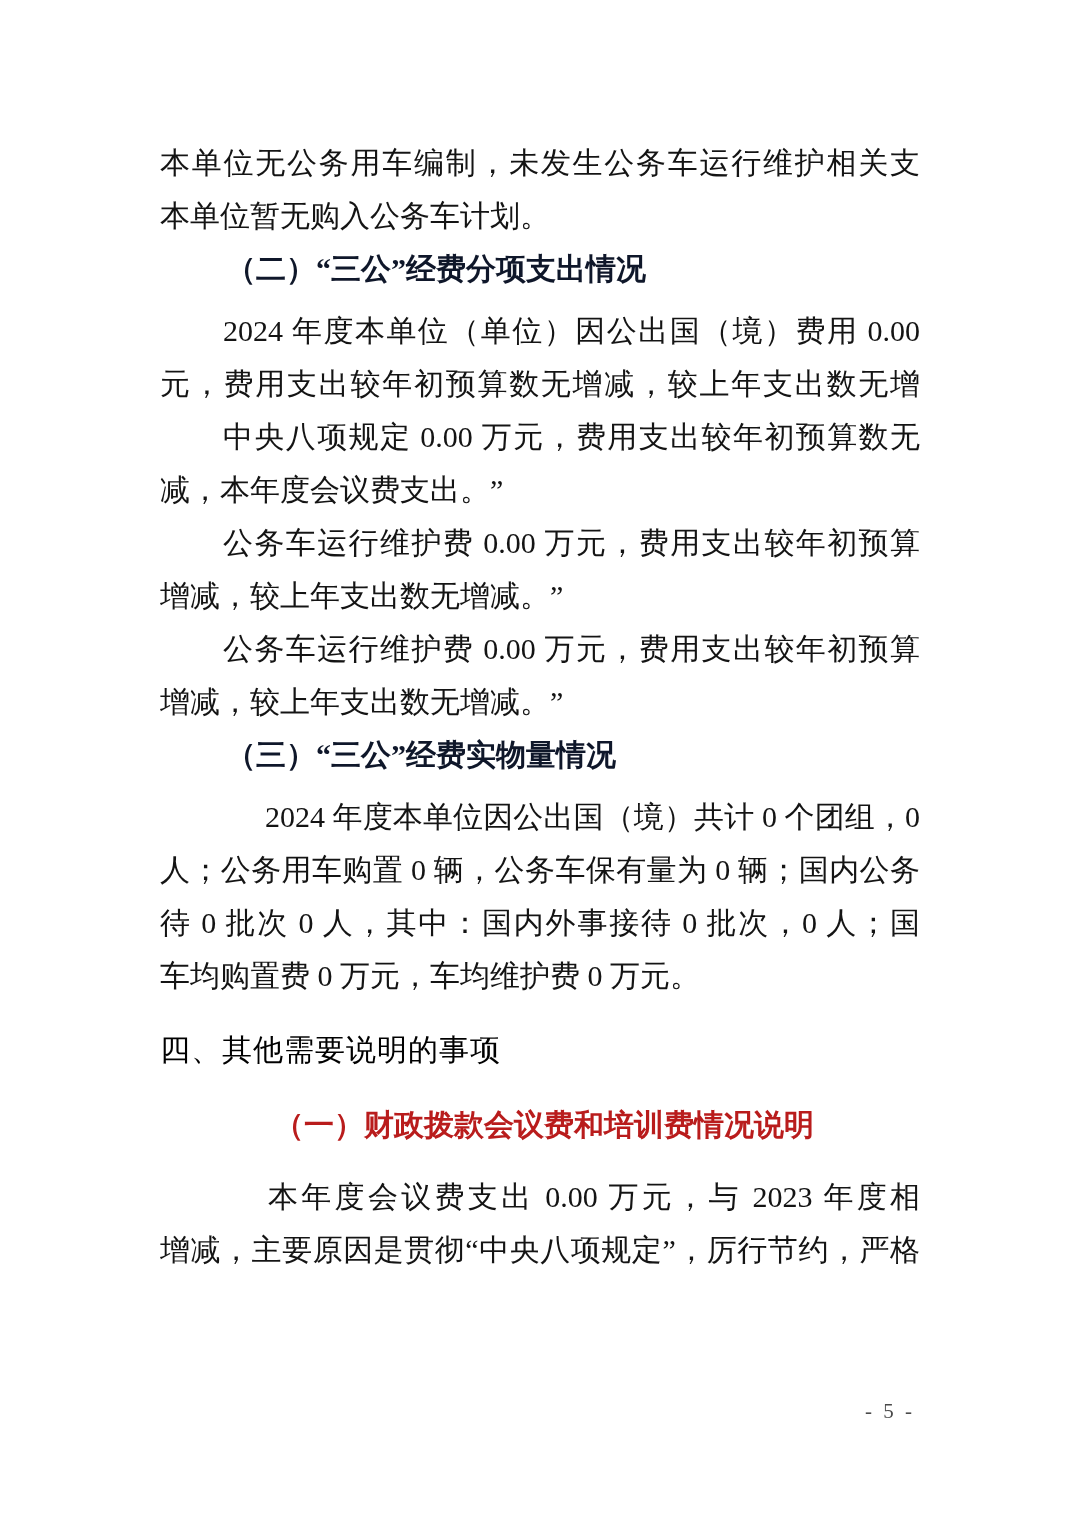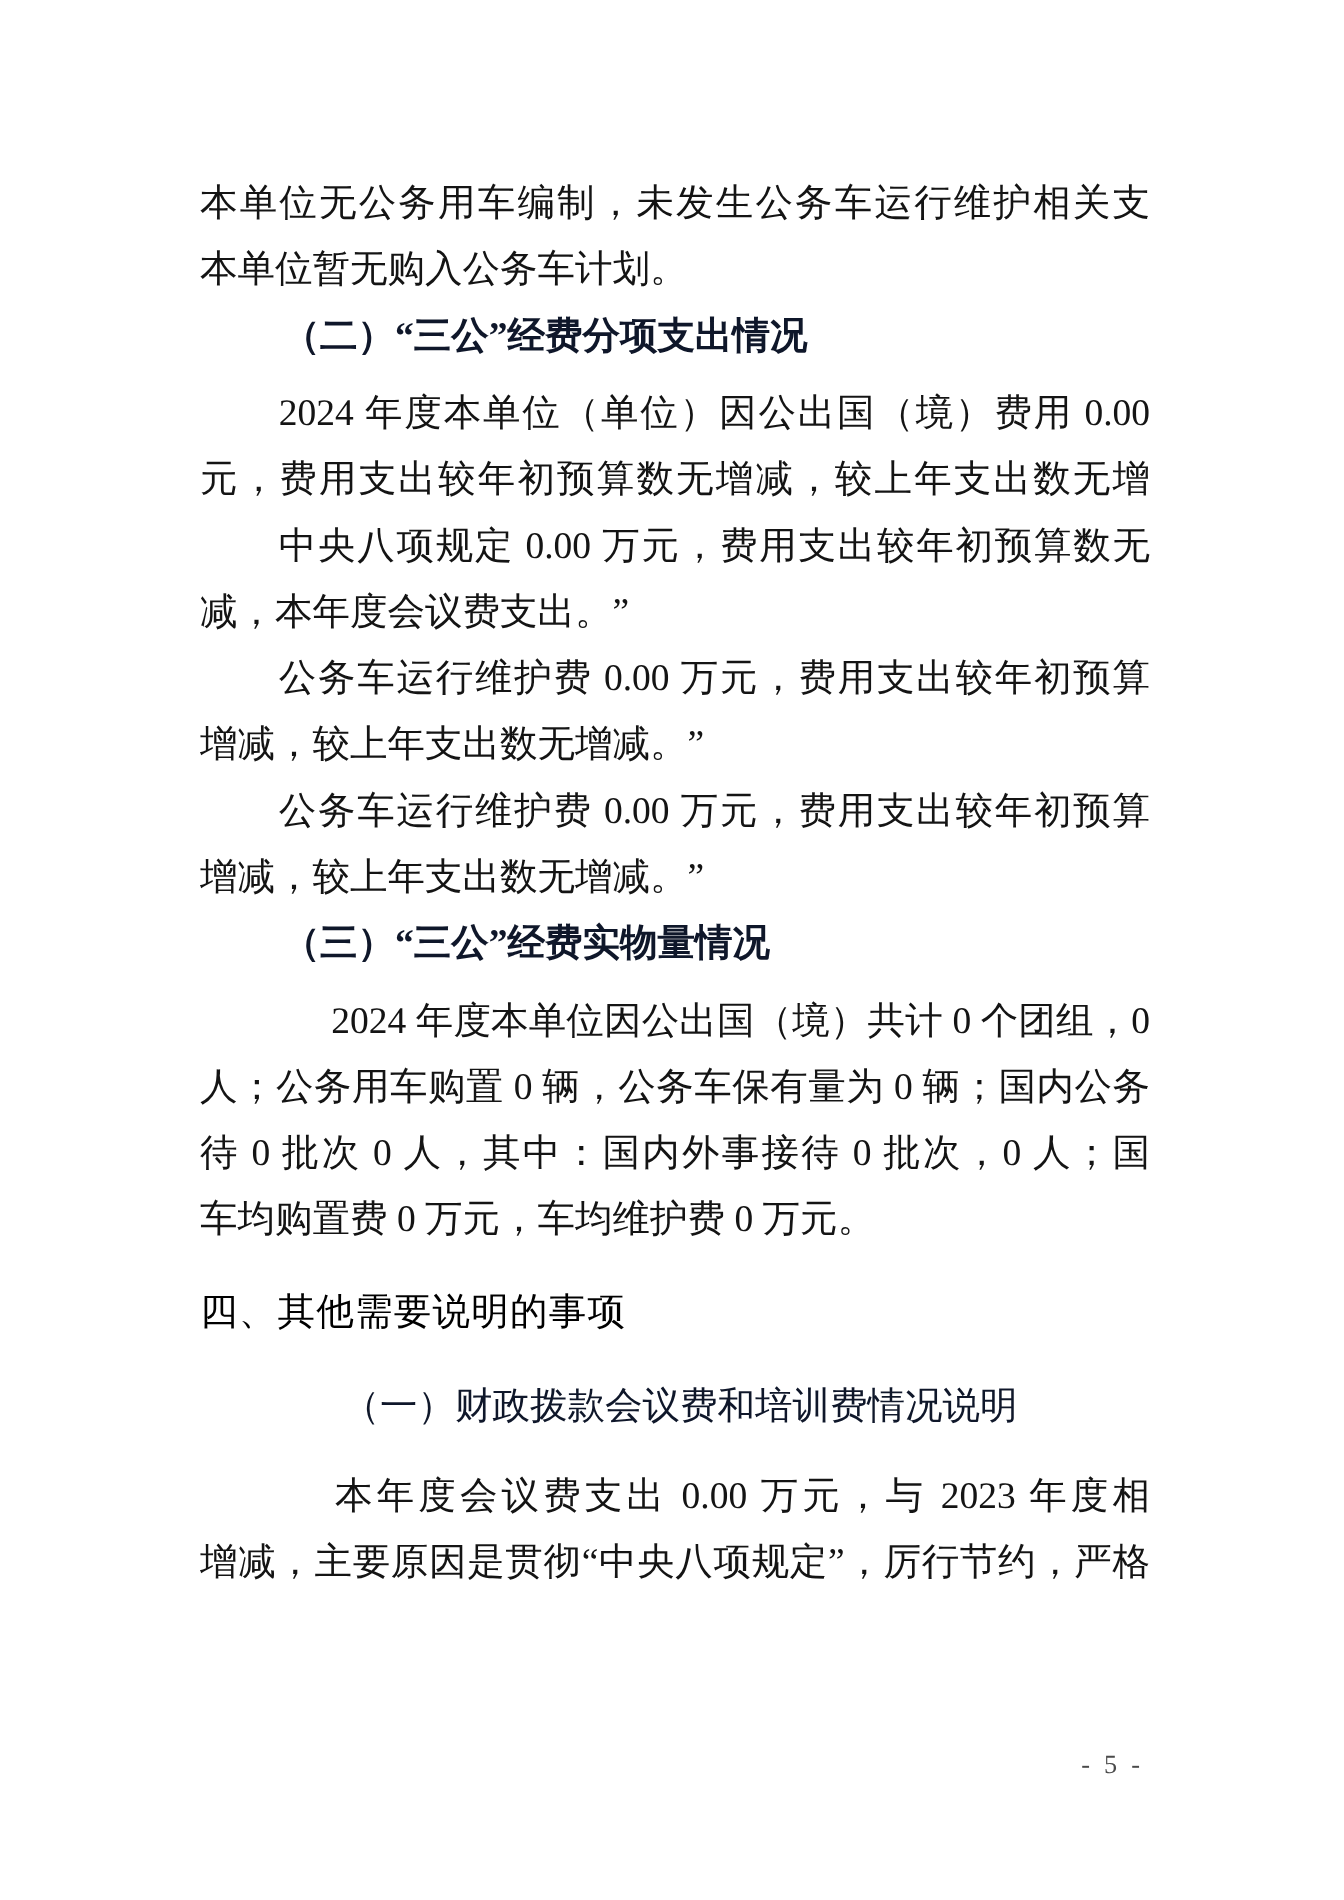--- a/index.html
+++ b/index.html
@@ -32,23 +32,23 @@
   .just {
     text-align: justify;
     text-align-last: justify;
   }
   .h3 {
     font-weight: bold;
     margin-bottom: 9px;
     color: #0f172a;
   }
   .h3sub {
-    font-weight: normal;
+    font-weight: bold;
     margin-bottom: 19px;
-    color: #0f172a;
+    color: #b91c1c;
   }
   .h2 {
     font-family: "Liberation Sans", "DejaVu Sans", sans-serif;
     font-weight: normal;
     letter-spacing: 1px;
     margin-top: 21px;
     margin-bottom: 22px;
     color: #000000;
   }
   .footer {

